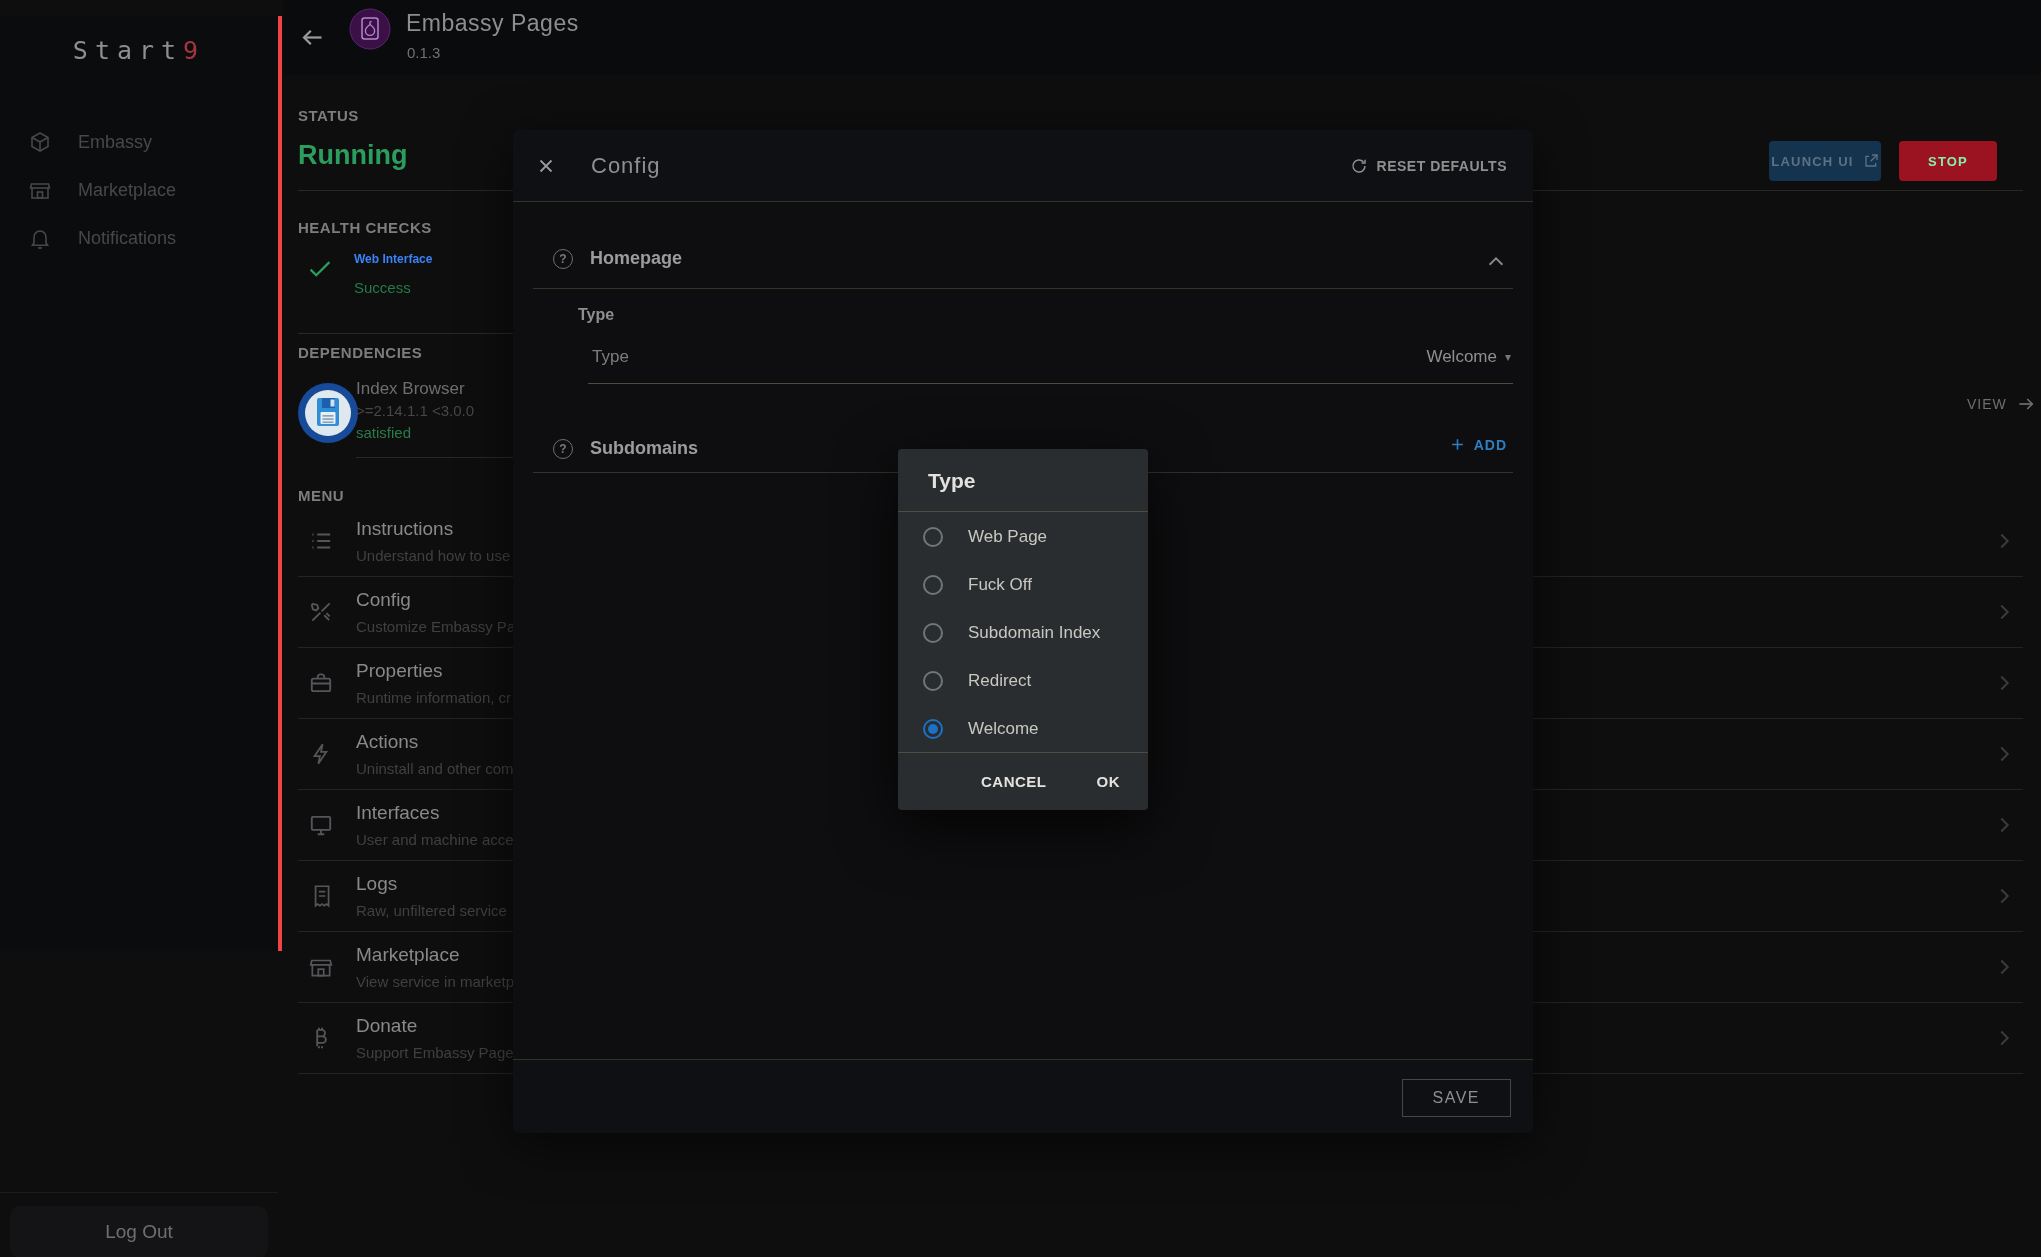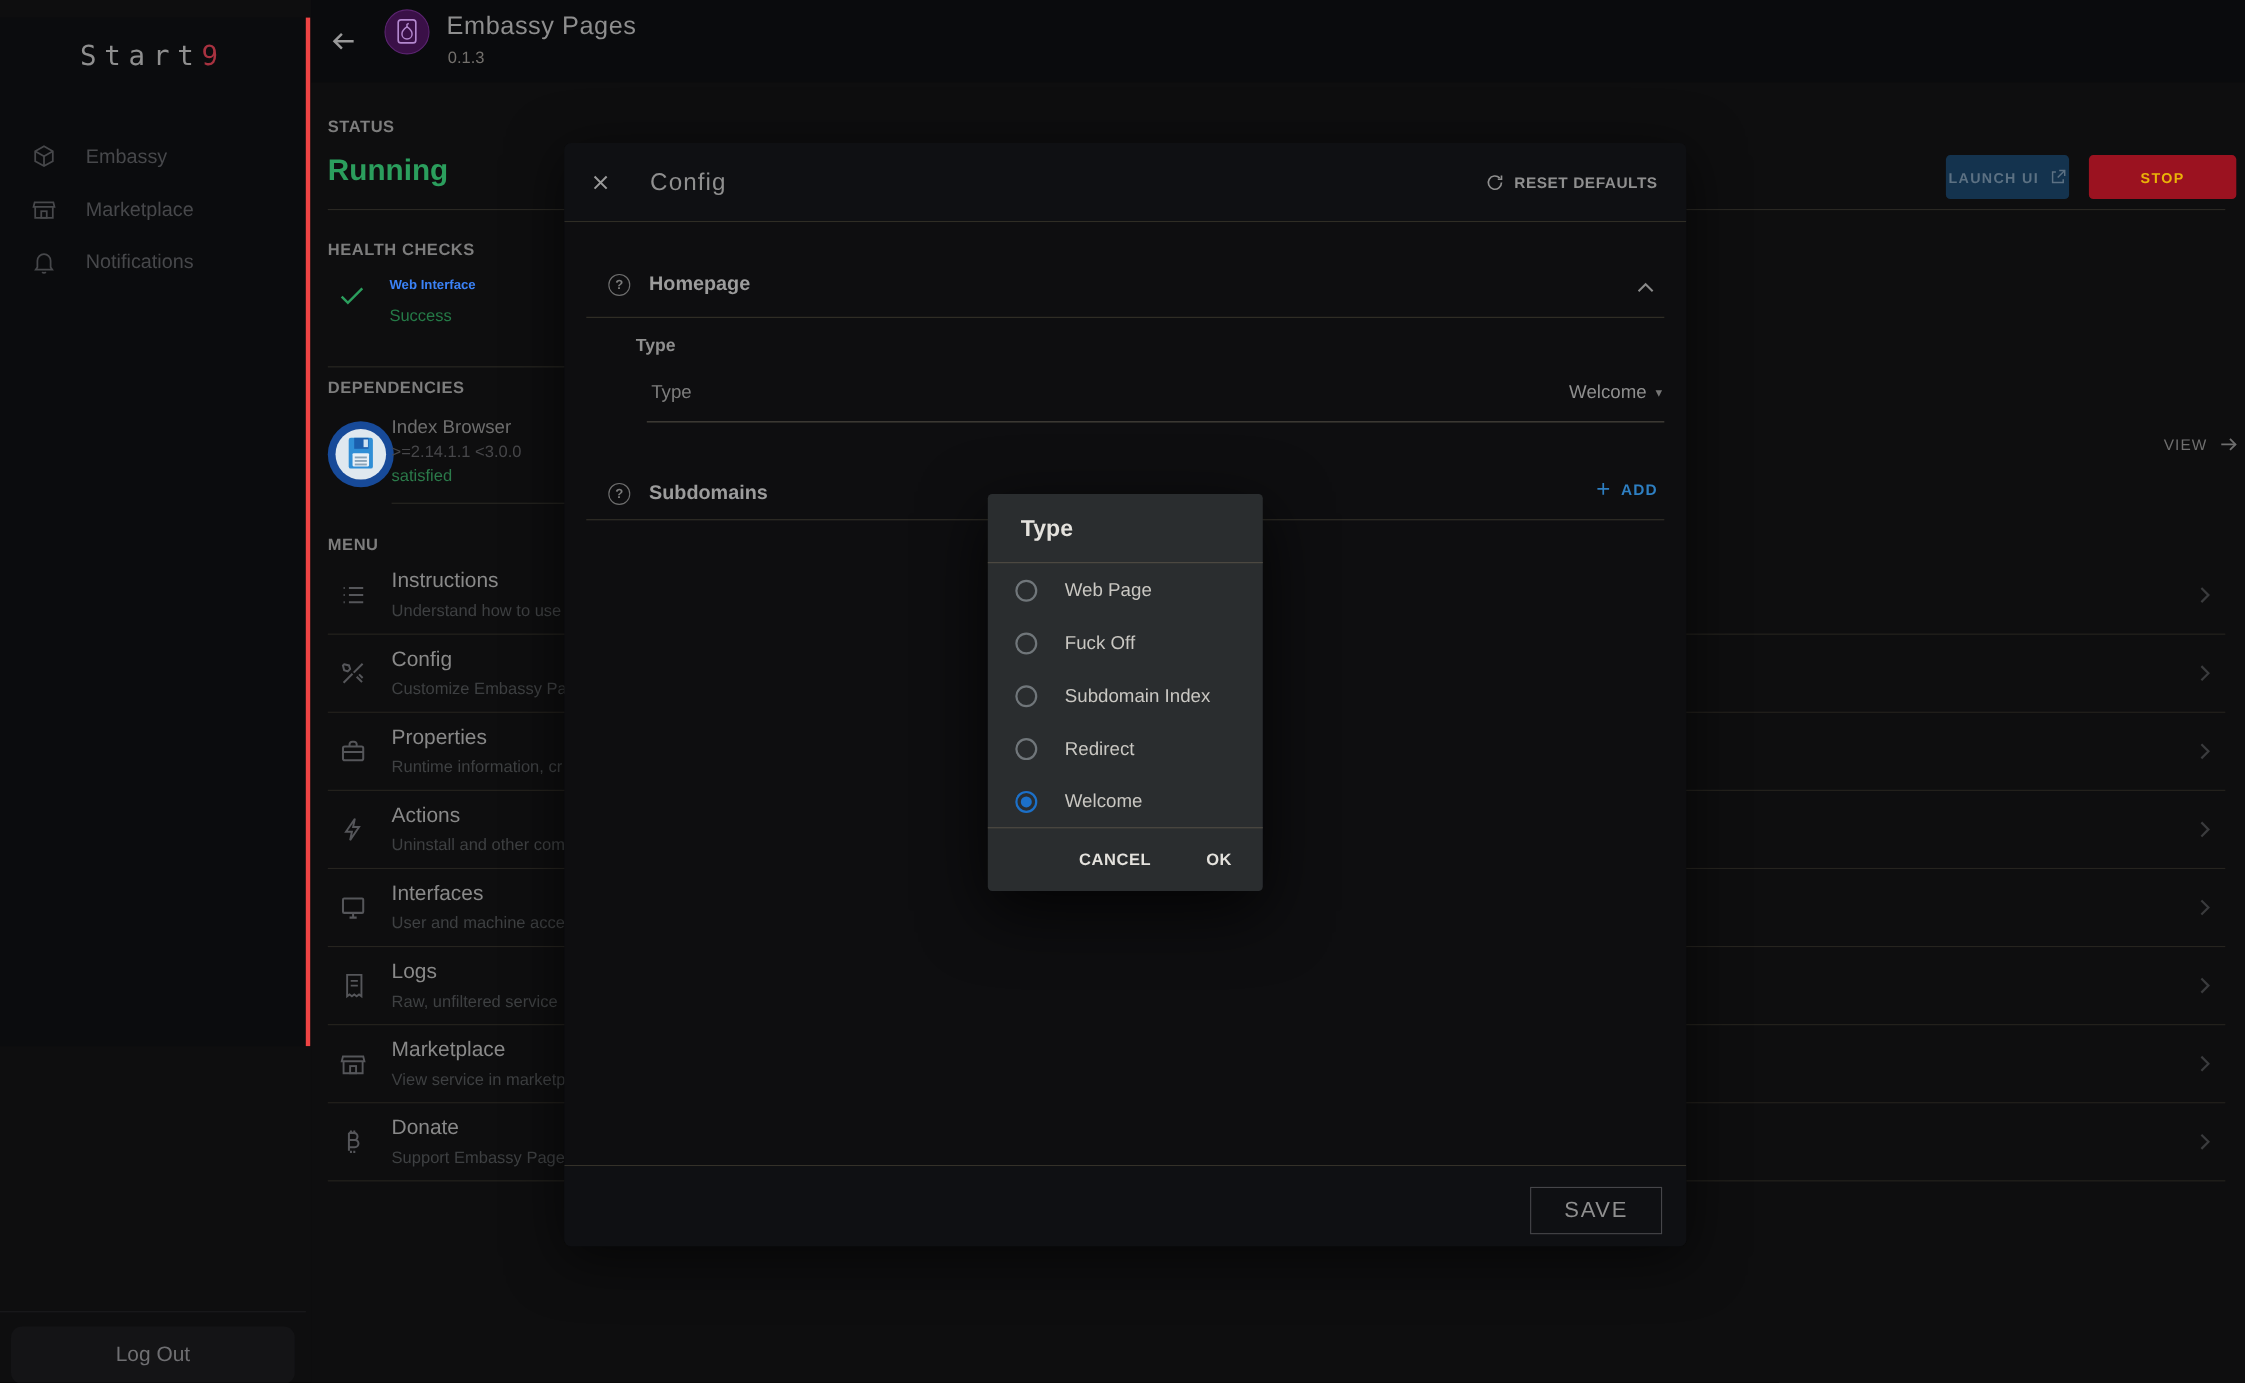--- a/index.html
+++ b/index.html
@@ -23,21 +23,21 @@
 .main{position:absolute;left:283px;top:0;right:0;height:100%;background:#0e0e0f}
 .main-header{position:absolute;top:0;left:0;right:0;height:75px;background:#0a0b0d}
 .back-btn{position:absolute;left:16px;top:24px;color:#9a9a9a;cursor:pointer}
 .app-icon{position:absolute;left:66px;top:8px}
 .page-title{position:absolute;left:123px;top:10px;font-size:23px;color:#8e8e8e;letter-spacing:.5px}
 .page-version{position:absolute;left:124px;top:44px;font-size:15px;color:#73706c}
 .section-label{font-size:15px;font-weight:bold;color:#7d7d7d;letter-spacing:.5px}
 .running{position:absolute;left:15px;top:140px;font-size:27px;font-weight:600;color:#2b9e5d}
 .hdivider{position:absolute;height:1px;background:#2a2823}
 .btn-launch{position:absolute;left:1486px;top:141px;width:112px;height:40px;background:#14334e;border-radius:4px;color:#5c7183;font-size:13px;font-weight:bold;letter-spacing:1.2px;display:flex;align-items:center;justify-content:center;gap:9px;cursor:pointer}
-.btn-stop{position:absolute;left:1616px;top:141px;width:134px;height:40px;background:#9b1220;border-radius:4px;color:#eab308;font-size:13px;font-weight:bold;letter-spacing:1.2px;display:flex;align-items:center;justify-content:center;cursor:pointer}
+.btn-stop{position:absolute;left:1616px;top:141px;width:98px;height:40px;background:#9b1220;border-radius:4px;color:#86efac;font-size:13px;font-weight:bold;letter-spacing:1.2px;display:flex;align-items:center;justify-content:center;cursor:pointer}
 .check-icon{position:absolute;left:22px;top:254px;color:#2b9e5d}
 .hc-name{position:absolute;left:71px;top:252px;font-size:12px;font-weight:bold;color:#3b82f6}
 .hc-result{position:absolute;left:71px;top:279px;font-size:15px;color:#257a47}
 .dep-icon{position:absolute;left:14px;top:382px}
 .dep-name{position:absolute;left:73px;top:379px;font-size:17px;color:#6e6e6e}
 .dep-range{position:absolute;left:73px;top:402px;font-size:15px;color:#47474a}
 .dep-status{position:absolute;left:73px;top:424px;font-size:15px;color:#2b7a4a}
 .view-link{position:absolute;left:1684px;top:394px;display:flex;align-items:center;gap:9px;color:#6f6f6f;font-size:14px;letter-spacing:1px;cursor:pointer}
 .menu-rows{position:absolute;left:15px;right:18px;top:506px}
 .menu-row{position:relative;height:71px;border-bottom:1px solid #26241f;cursor:pointer}
@@ -58,21 +58,21 @@
 .hp-chevron{position:absolute;right:26px;top:121px;color:#8a8a8a;cursor:pointer}
 .mdivider{position:absolute;left:20px;right:20px;height:1px;background:#343129}
 .group-label{position:absolute;left:65px;top:176px;font-size:16px;font-weight:bold;color:#8f8f8f}
 .field-label{position:absolute;left:79px;top:217px;font-size:17px;color:#7d7d7d}
 .field-value{position:absolute;right:22px;top:217px;display:flex;align-items:center;gap:8px;font-size:17px;color:#8f8f8f;cursor:pointer}
 .field-caret{color:#767676;font-size:12px}
 .funderline{position:absolute;left:75px;right:20px;top:253px;height:1px;background:#4f4b43}
 .sd-row{position:absolute;left:40px;top:308px;display:flex;align-items:center;gap:17px}
 .add-btn{position:absolute;right:26px;top:306px;display:flex;align-items:center;gap:8px;color:#2e7fc2;font-size:14px;font-weight:bold;letter-spacing:1px;cursor:pointer}
 .modal-footer{position:absolute;left:0;right:0;bottom:0;height:74px;background:#0f1013;border-top:1px solid #343129;border-radius:0 0 6px 6px}
-.save-btn{position:absolute;right:22px;top:19px;padding:9px 30px;border:1px solid #46464a;background:transparent;color:#8f8f8f;font-size:20px;letter-spacing:1.5px;font-family:"Liberation Sans",sans-serif;cursor:pointer}
+.save-btn{position:absolute;right:22px;top:19px;padding:9px 30px;border:1px solid #46464a;background:transparent;color:#8f8f8f;font-size:16px;letter-spacing:1.5px;font-family:"Liberation Sans",sans-serif;cursor:pointer}
 
 
 .dialog{position:absolute;left:898px;top:449px;width:250px;height:361px;background:#2a2d2f;border-radius:4px;z-index:20;box-shadow:0 18px 60px rgba(0,0,0,.75)}
 .dialog-title{position:absolute;left:30px;top:20px;font-size:21px;font-weight:bold;color:#e4e2dd}
 .ddivider{position:absolute;left:0;right:0;height:1px;background:#504c44}
 .opt-list{position:absolute;left:0;right:0;top:64px}
 .opt-row{height:48px;display:flex;align-items:center;padding-left:25px;gap:25px;cursor:pointer}
 .radio{width:20px;height:20px;border:2px solid #70767a;border-radius:50%;position:relative;flex:none}
 .opt-row.selected .radio{border-color:#1c70c8}
 .opt-row.selected .radio::after{content:"";position:absolute;left:3px;top:3px;width:10px;height:10px;border-radius:50%;background:#1c70c8}

